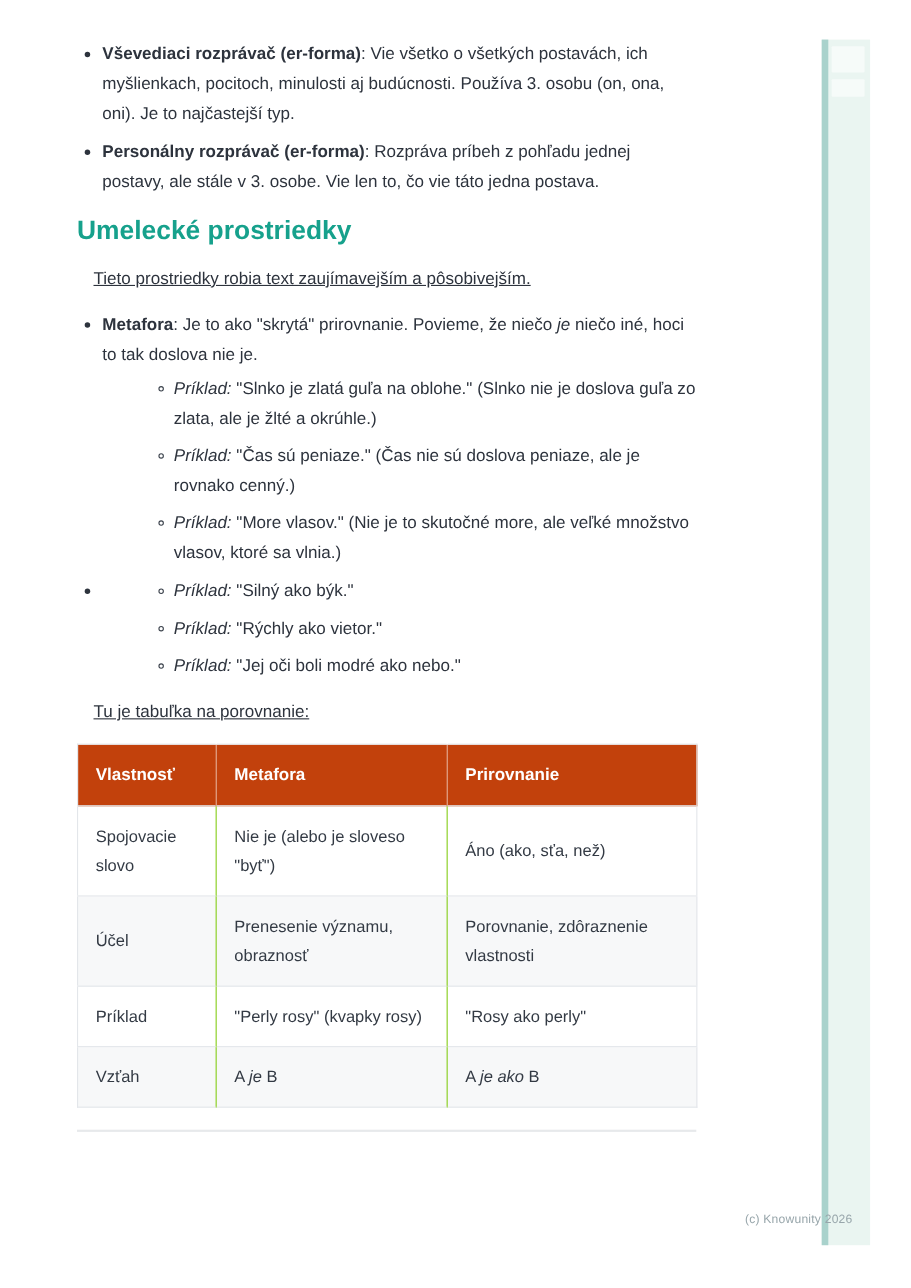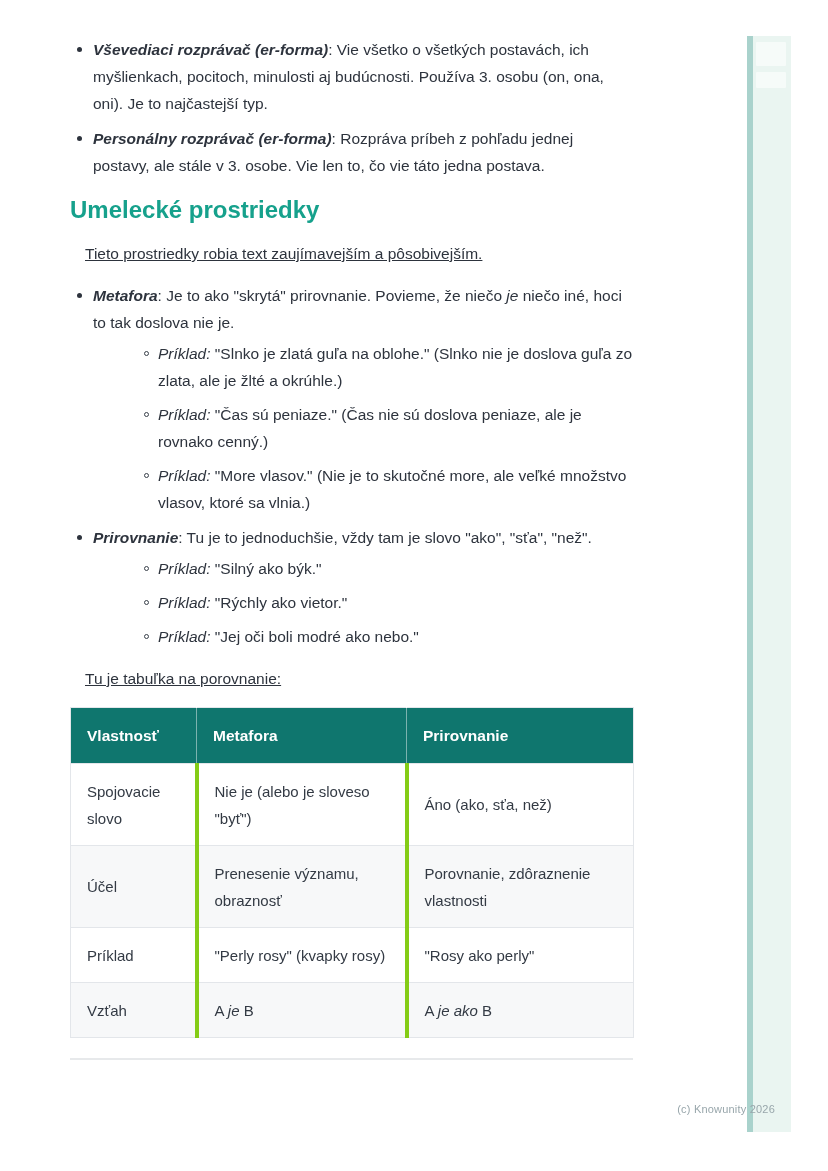--- a/index.html
+++ b/index.html
@@ -12,21 +12,21 @@
     overflow: hidden;
   }
   .content {
     position: absolute;
     left: 70px;
     top: 36px;
     width: 563px;
     font-size: 15.5px;
     line-height: 27px;
   }
-  .b { font-weight: 700; font-style: italic; }
+  .b { font-weight: 700; }
   .i { font-style: italic; }
 
   ul { list-style: none; }
   .main-list .main-item {
     position: relative;
     padding-left: 23px;
     margin-bottom: 8px;
   }
   .marker-dot {
     position: absolute;
@@ -67,33 +67,33 @@
     border-collapse: collapse;
     table-layout: fixed;
     font-size: 15px;
     line-height: 27px;
     border: 1px solid #e3e6ea;
   }
   .col-1 { width: 126px; }
   .col-2 { width: 210px; }
   .col-3 { width: 227px; }
   table.compare-table th {
-    background: #0f766e;
+    background: #c2410c;
     color: #ffffff;
     font-weight: 700;
     font-size: 15.5px;
     text-align: left;
     padding: 14px 16px;
     border-right: 1px solid rgba(255,255,255,0.45);
   }
   table.compare-table th:last-child { border-right: none; }
   table.compare-table td {
     padding: 13.5px 16px;
     vertical-align: middle;
-    border-right: 4px solid #84cc16;
+    border-right: 1px solid #84cc16;
     border-top: 1px solid #e3e6ea;
     color: #333a44;
   }
   table.compare-table td:last-child { border-right: none; }
   table.compare-table tr.zebra td { background: #f7f8f9; }
 
   hr.footer-divider {
     margin-top: 20px;
     border: none;
     border-top: 2px solid #e7e9eb;
@@ -176,21 +176,20 @@
           <span><span class="i">Príklad:</span><span> "Čas sú peniaze." (Čas nie sú doslova peniaze, ale je rovnako cenný.)</span></span>
         </li>
         <li class="sub-item">
           <span class="marker-circle"></span>
           <span><span class="i">Príklad:</span><span> "More vlasov." (Nie je to skutočné more, ale veľké množstvo vlasov, ktoré sa vlnia.)</span></span>
         </li>
       </ul>
     </li>
     <li class="main-item">
       <span class="marker-dot"></span>
-      <span><span class="b">Prirovnanie</span><span>: Tu je to jednoduchšie, vždy tam je slovo "ako", "sťa", "než".</span></span>
       <ul class="sub-list">
         <li class="sub-item">
           <span class="marker-circle"></span>
           <span><span class="i">Príklad:</span><span> "Silný ako býk."</span></span>
         </li>
         <li class="sub-item">
           <span class="marker-circle"></span>
           <span><span class="i">Príklad:</span><span> "Rýchly ako vietor."</span></span>
         </li>
         <li class="sub-item">

